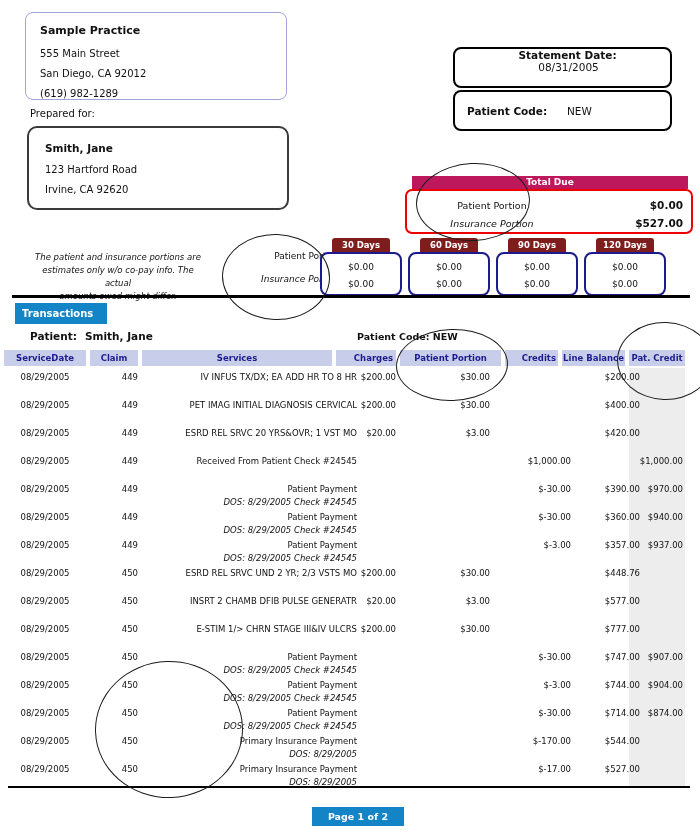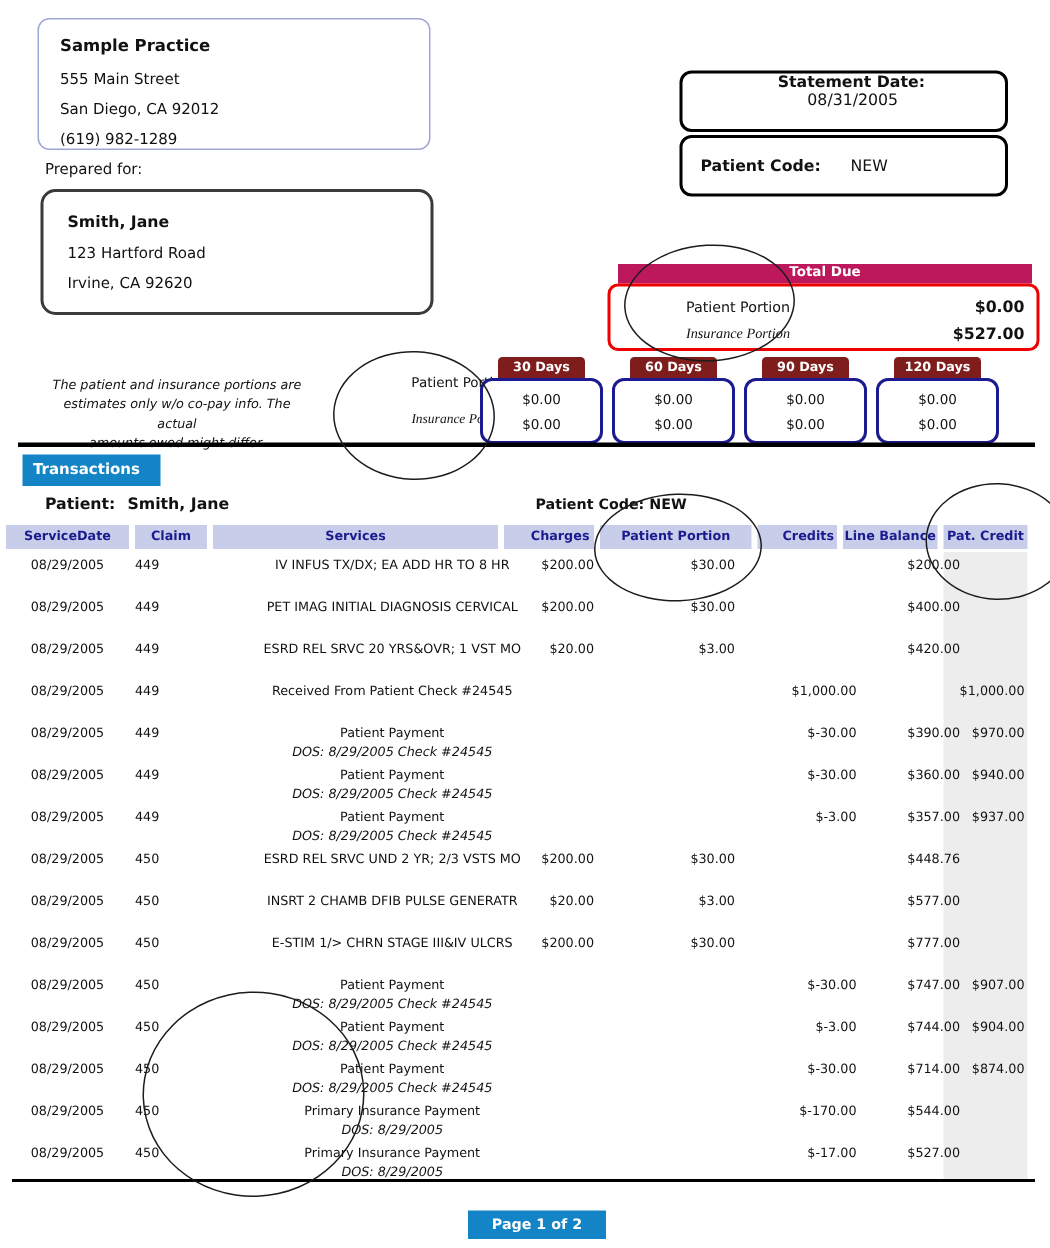--- a/index.html
+++ b/index.html
@@ -1,21 +1,21 @@
 <!DOCTYPE html>
 <html><head>
 <meta charset="utf-8">
 <style>
   * { margin:0; padding:0; box-sizing:border-box; }
   html,body { background:#fff; }
   #page {
     position:relative; width:700px; height:832px; background:#ffffff;
     font-family:"DejaVu Sans", sans-serif; color:#111; overflow:hidden;
   }
-  .italic { font-style:italic;font-family:Liberation Serif, serif; }
+  .italic { font-style:italic; }
 
   
   .practice-box {
     position:absolute; left:25px; top:12px; width:262px; height:88px;
     border:1.5px solid #a0a6d6; border-radius:8px; padding:11px 14px;
     font-size:10px;
   }
   .practice-box .pname { font-size:11px; font-weight:bold; margin-bottom:11px; }
   .practice-box .pline { margin-bottom:9px; }
 
@@ -100,22 +100,22 @@
   .h-cr   { left:505px;width:53px; text-align:right; padding-right:2px;}
   .h-lb   { left:562px;width:63px; }
   .h-pc   { left:629px;width:56px; }
 
   .credit-col-bg { position:absolute; left:629px; top:368px; width:56px; height:418px; background:#ededed; }
 
   .table-body { position:absolute; left:0; top:368px; width:700px; }
   .trow { position:relative; height:28px; }
   .tcell { position:absolute; top:3px; font-size:8.5px; line-height:12px; }
   .c-date { left:4px;  width:82px; text-align:center; }
-  .c-claim{ left:90px; width:48px; text-align:left; }
-  .c-svc  { left:154px;width:215px; text-align:center; }
+  .c-claim{ left:90px; width:48px; text-align:right; }
+  .c-svc  { left:142px;width:215px; text-align:right; }
   .c-svc .note { font-style:italic; margin-top:1px; }
   .c-chg  { left:326px;width:70px; text-align:right; }
   .c-pp   { left:420px;width:70px; text-align:right; }
   .c-cr   { left:495px;width:76px; text-align:right; }
   .c-lb   { left:570px;width:70px; text-align:right; }
   .c-pc   { left:613px;width:70px; text-align:right; }
 
   .bottom-line { position:absolute; left:8px; top:786px; width:682px; height:2px; background:#000; }
 
   .page-btn {

